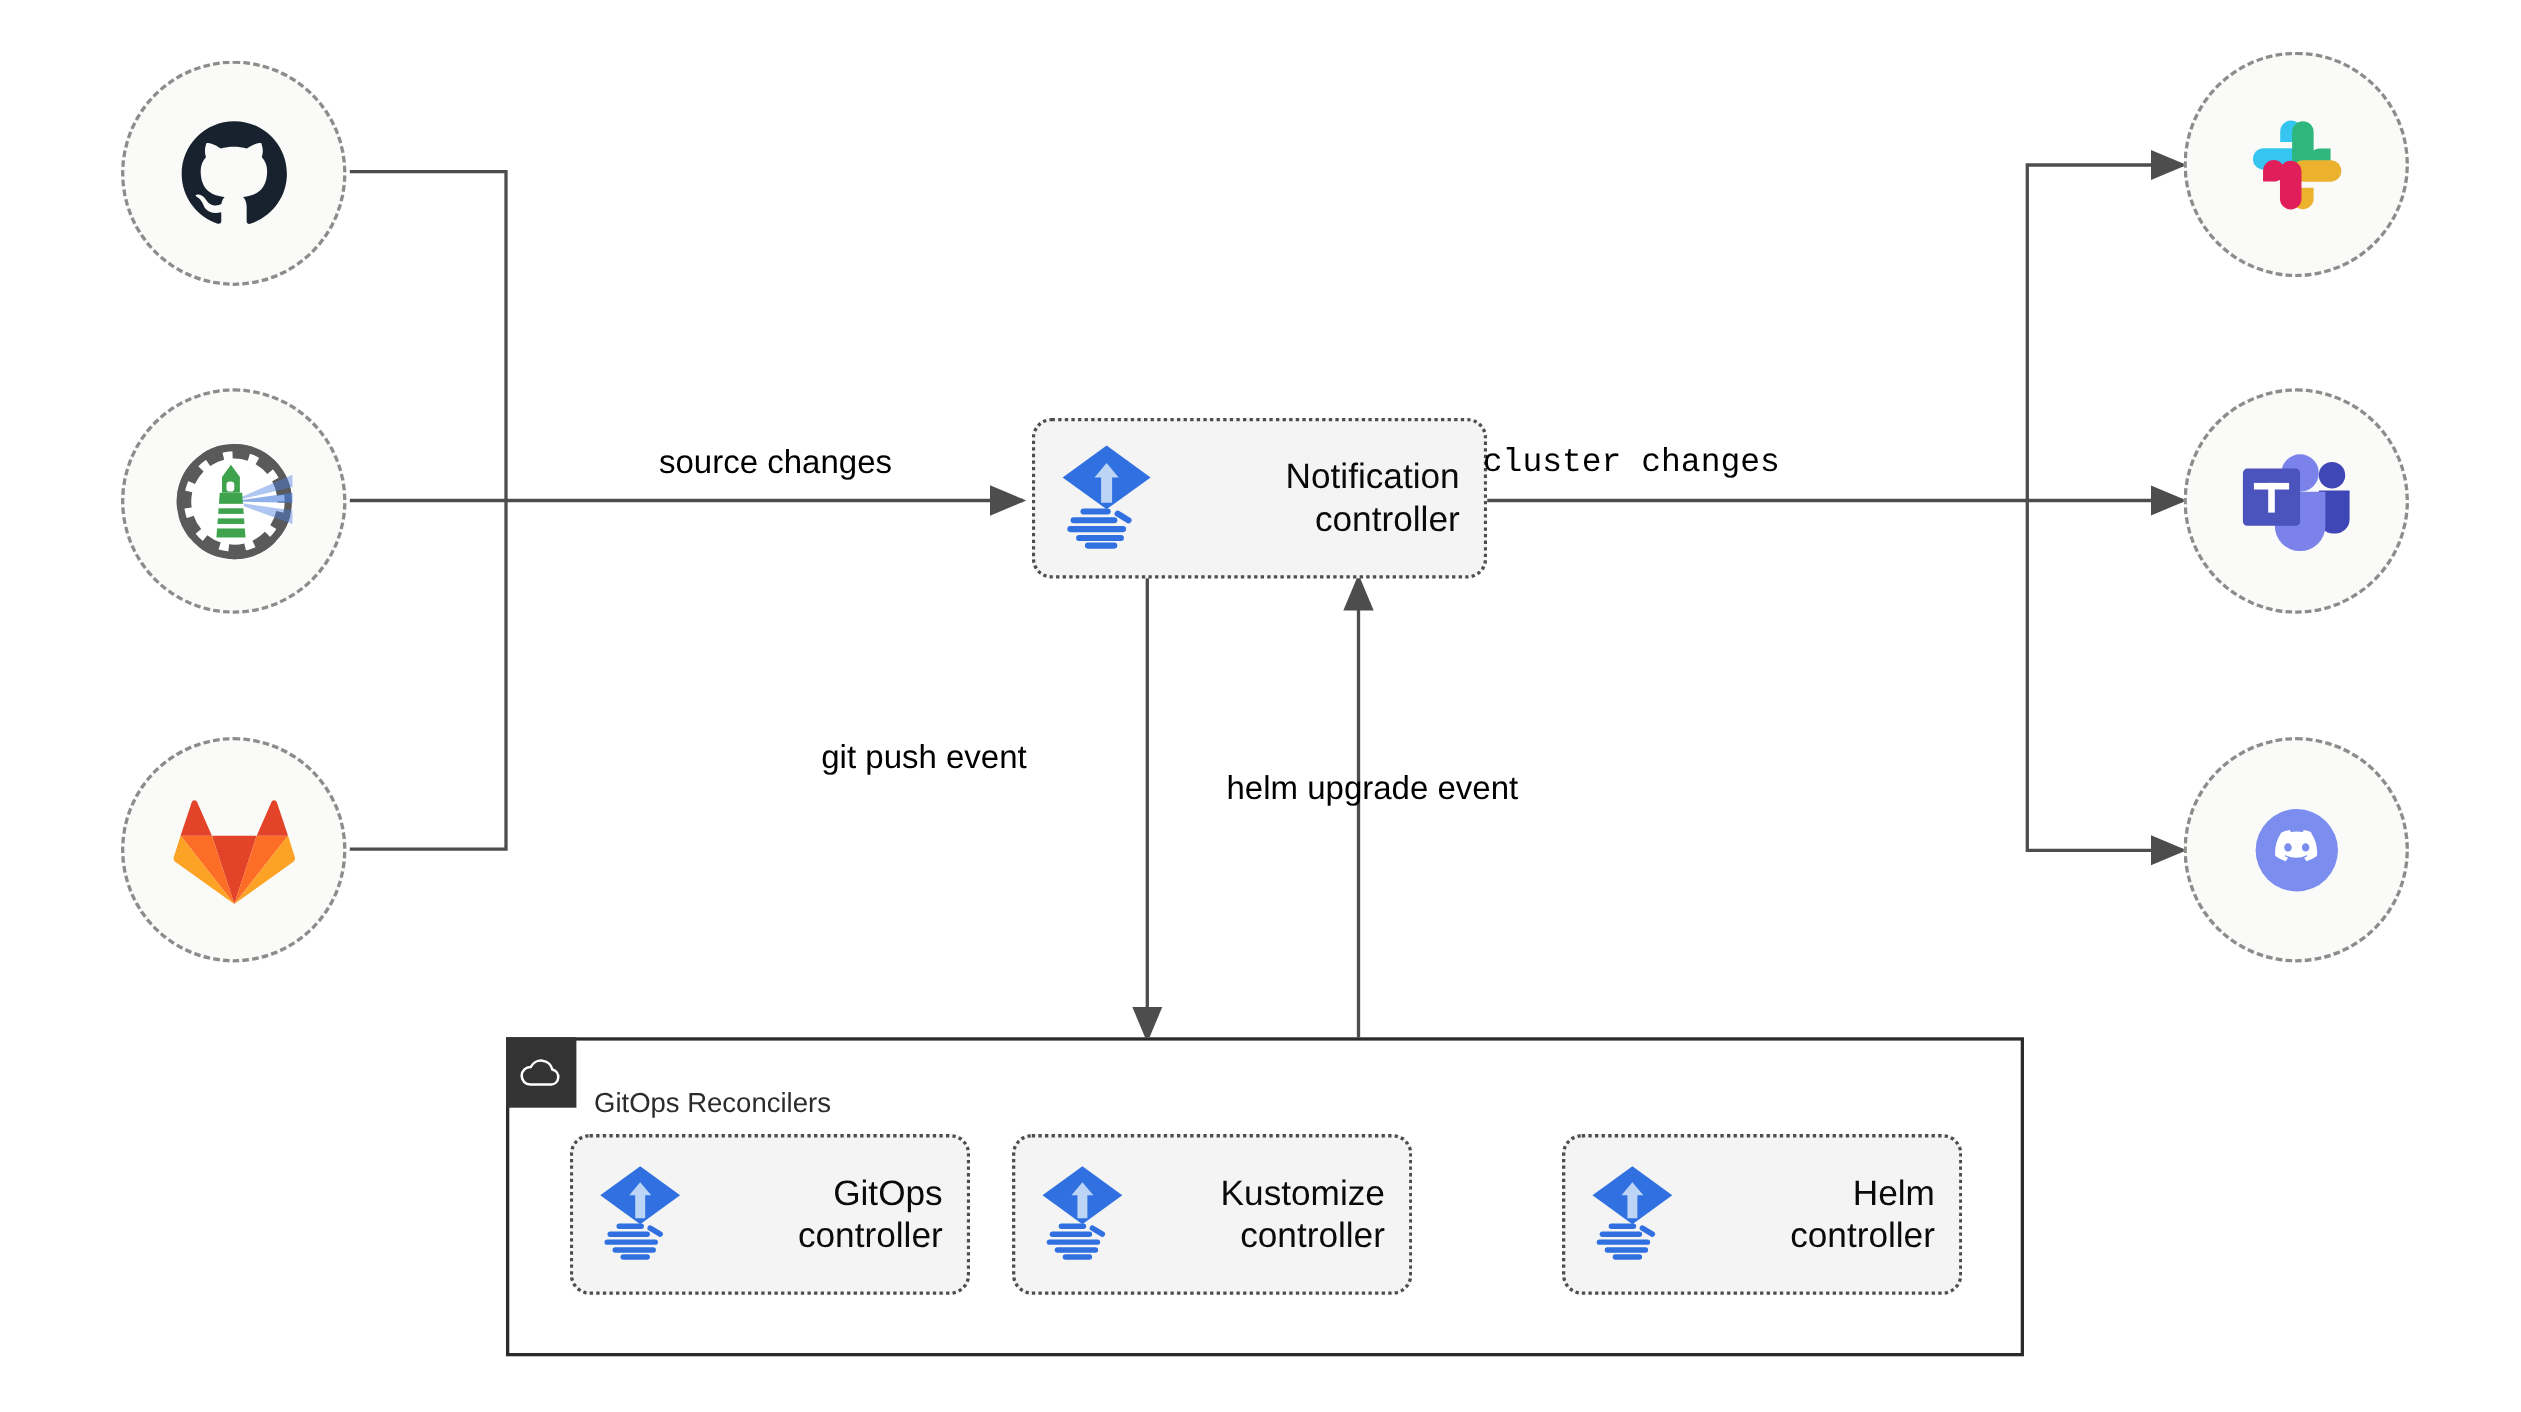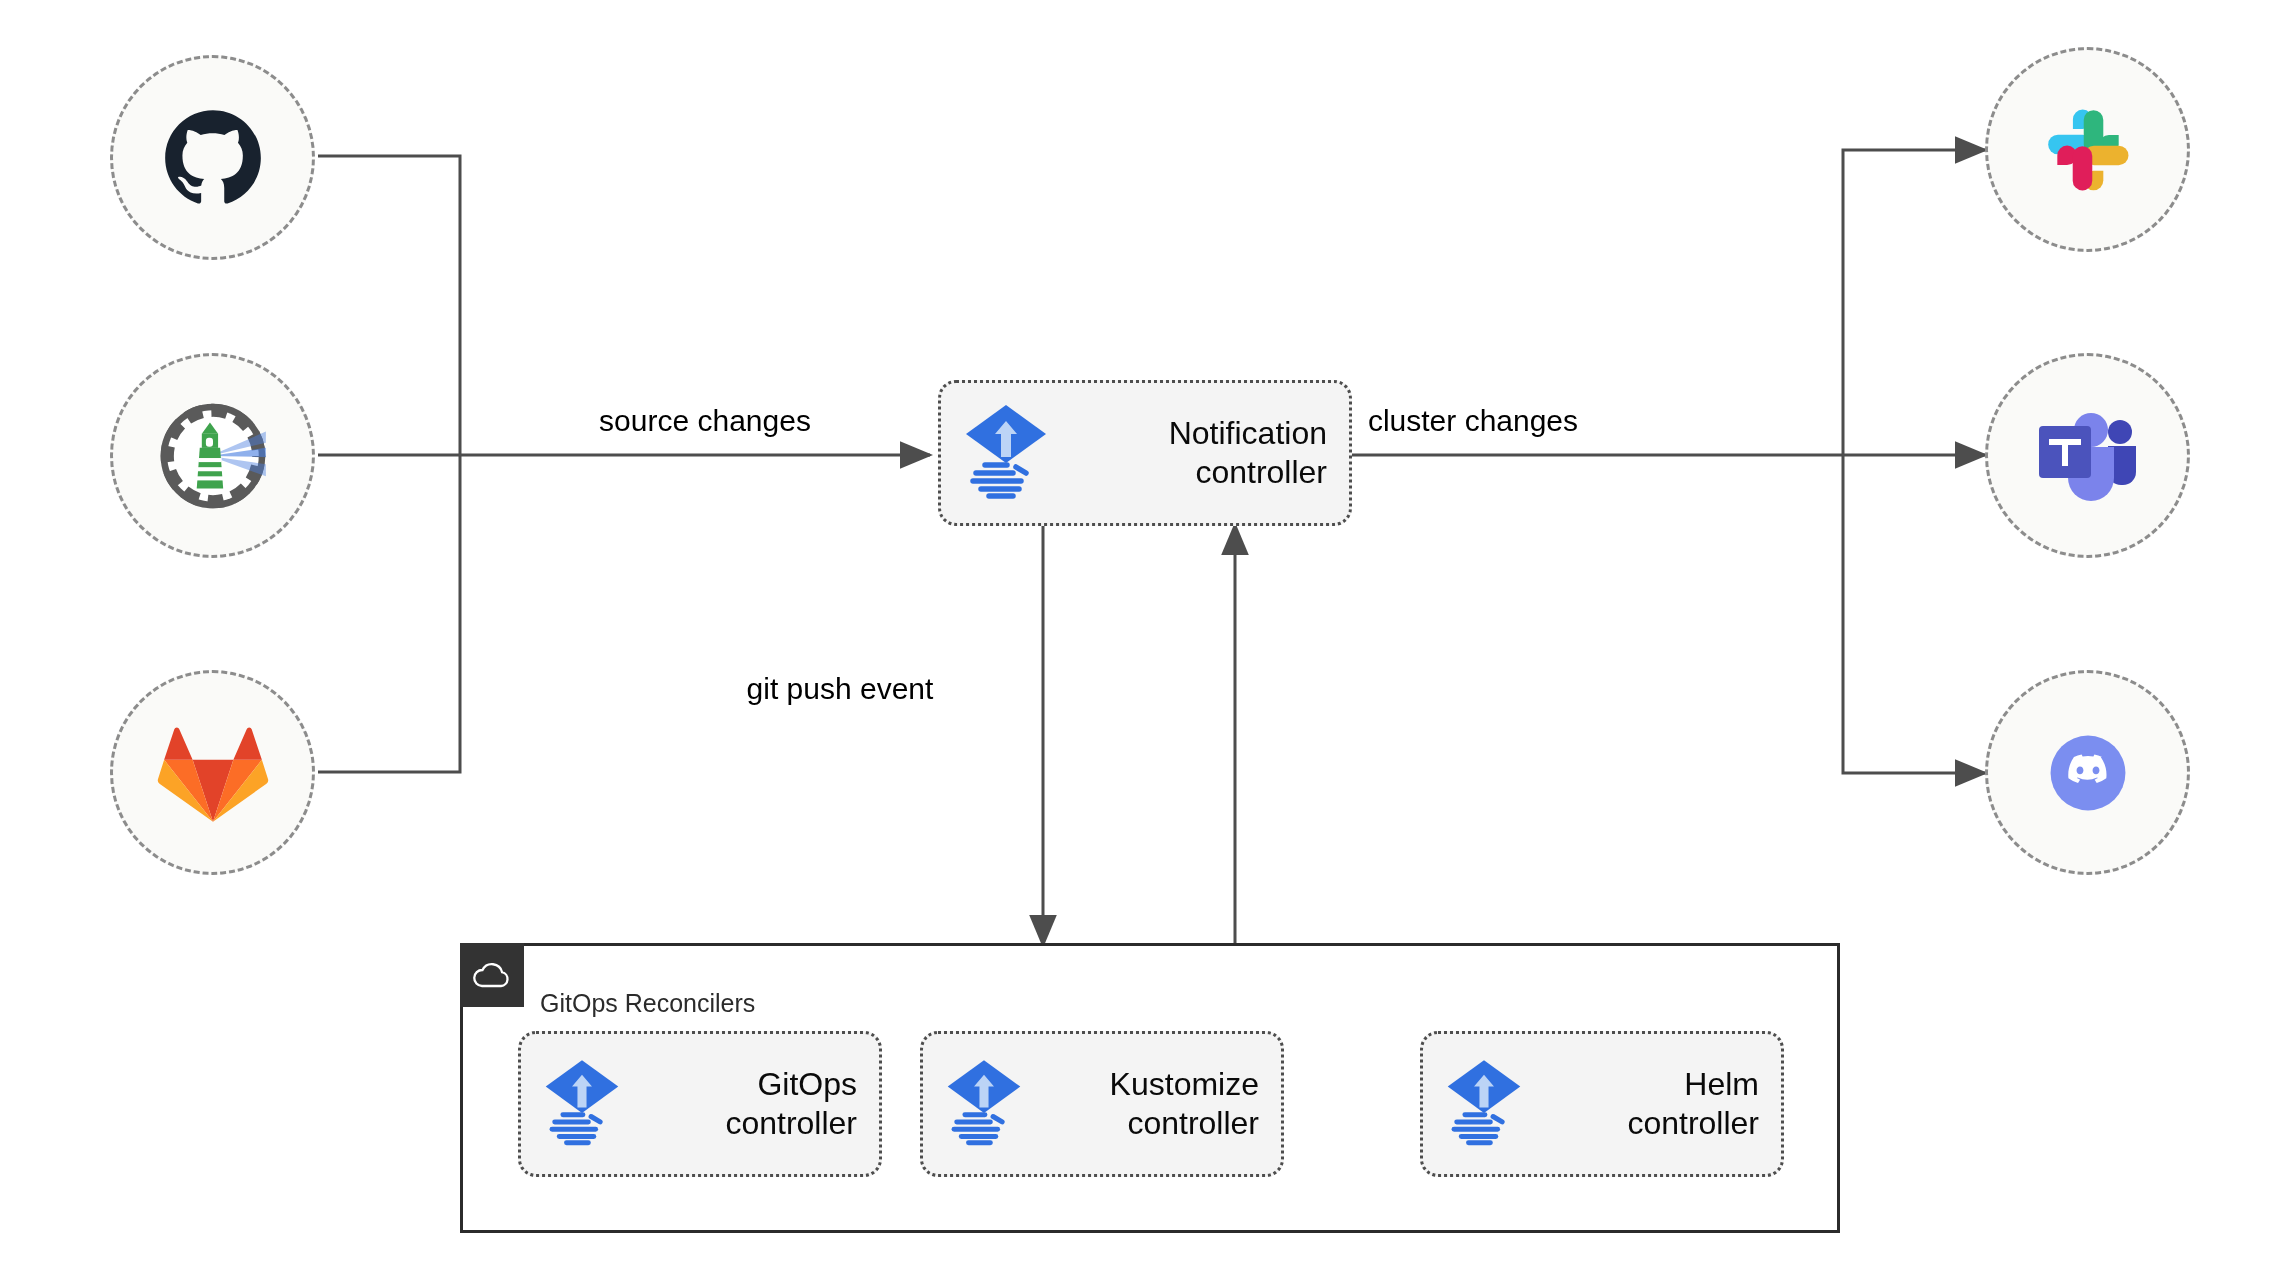--- a/index.html
+++ b/index.html
@@ -295,18 +295,19 @@
           <path d="M26 93 L50 93"></path>
         </g>
       </svg>
     </span>
     <span class="ctrl-label">Helm
 controller</span>
   </div>
 
   <div class="edge-label" style="left:580px; top:404px; width:250px;">source changes</div>
 
-  <div class="edge-label" style="left:1348px; top:404px; width:250px;">cluster changes</div>
+  <div class="edge-label" style="left:1348px; top:404px; width:250px;font-family:Liberation Mono, monospace;">cluster changes</div>
 
   <div class="edge-label" style="left:680px; top:672px; width:320px;">git push event</div>
 
+  <div class="edge-label" style="left:1115px; top:700px; width:440px; text-align:left;">helm upgrade event</div>
 
 </div>
 
 </body></html>

